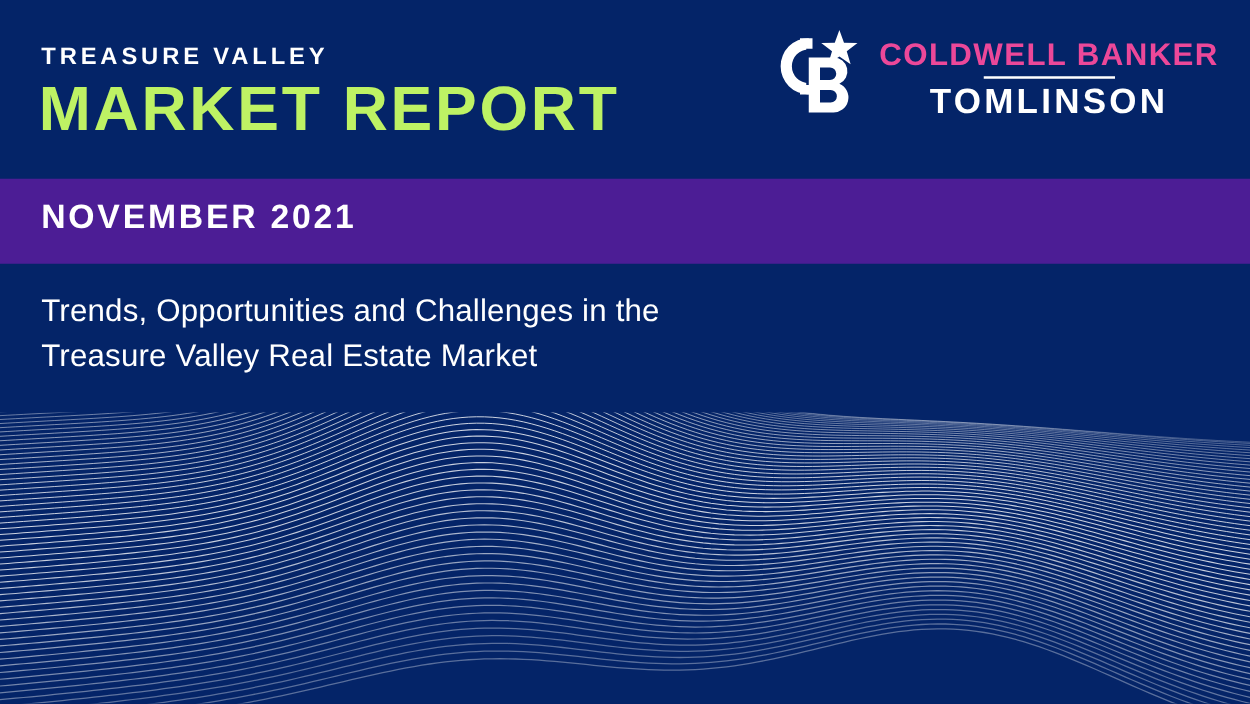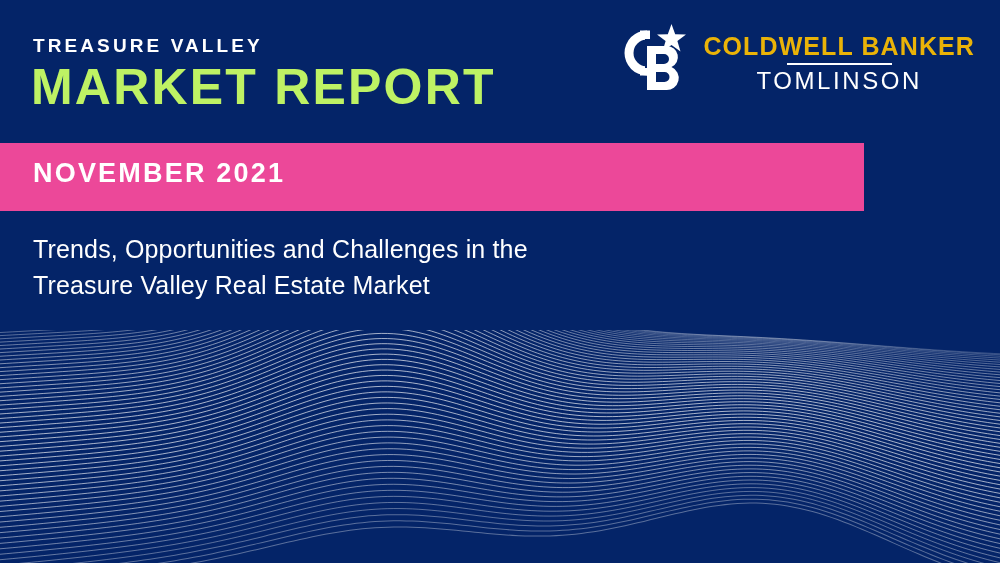--- a/index.html
+++ b/index.html
@@ -59,48 +59,48 @@
     position:absolute;
     right:25px; top:22px;
     display:flex;
     align-items:center;
     gap:13px;
     z-index:3;
   }
   #logo-mark { width:76px; height:82px; display:block; }
   #logo-wordmark { display:flex; flex-direction:column; align-items:center; }
   #brand-primary {
-    color:#eab308;
+    color:#ec4899;
     font-size:25px;
     font-weight:bold;
     letter-spacing:1.1px;
     line-height:1.05;
     white-space:nowrap;
     text-align:right;
   }
   #brand-divider {
     width:105px; height:2px;
     background:#ffffff;
     margin:4px 0 3px 0;
   }
   #brand-secondary {
     color:#ffffff;
-    font-size:24px;
-    font-weight:normal;
+    font-size:28px;
+    font-weight:bold;
     letter-spacing:2.6px;
     line-height:1.05;
     white-space:nowrap;
   }
 
   
   #date-band {
     position:absolute;
     left:0; top:143px;
-    width:864px; height:68px;
-    background:#ec4899;
+    width:1000px; height:68px;
+    background:#4c1d95;
     z-index:2;
     text-align:right;
   }
   #date-label {
     position:absolute;
     left:33px; top:17px;
     color:#ffffff;
     font-size:27px;
     font-weight:bold;
     letter-spacing:2.2px;

